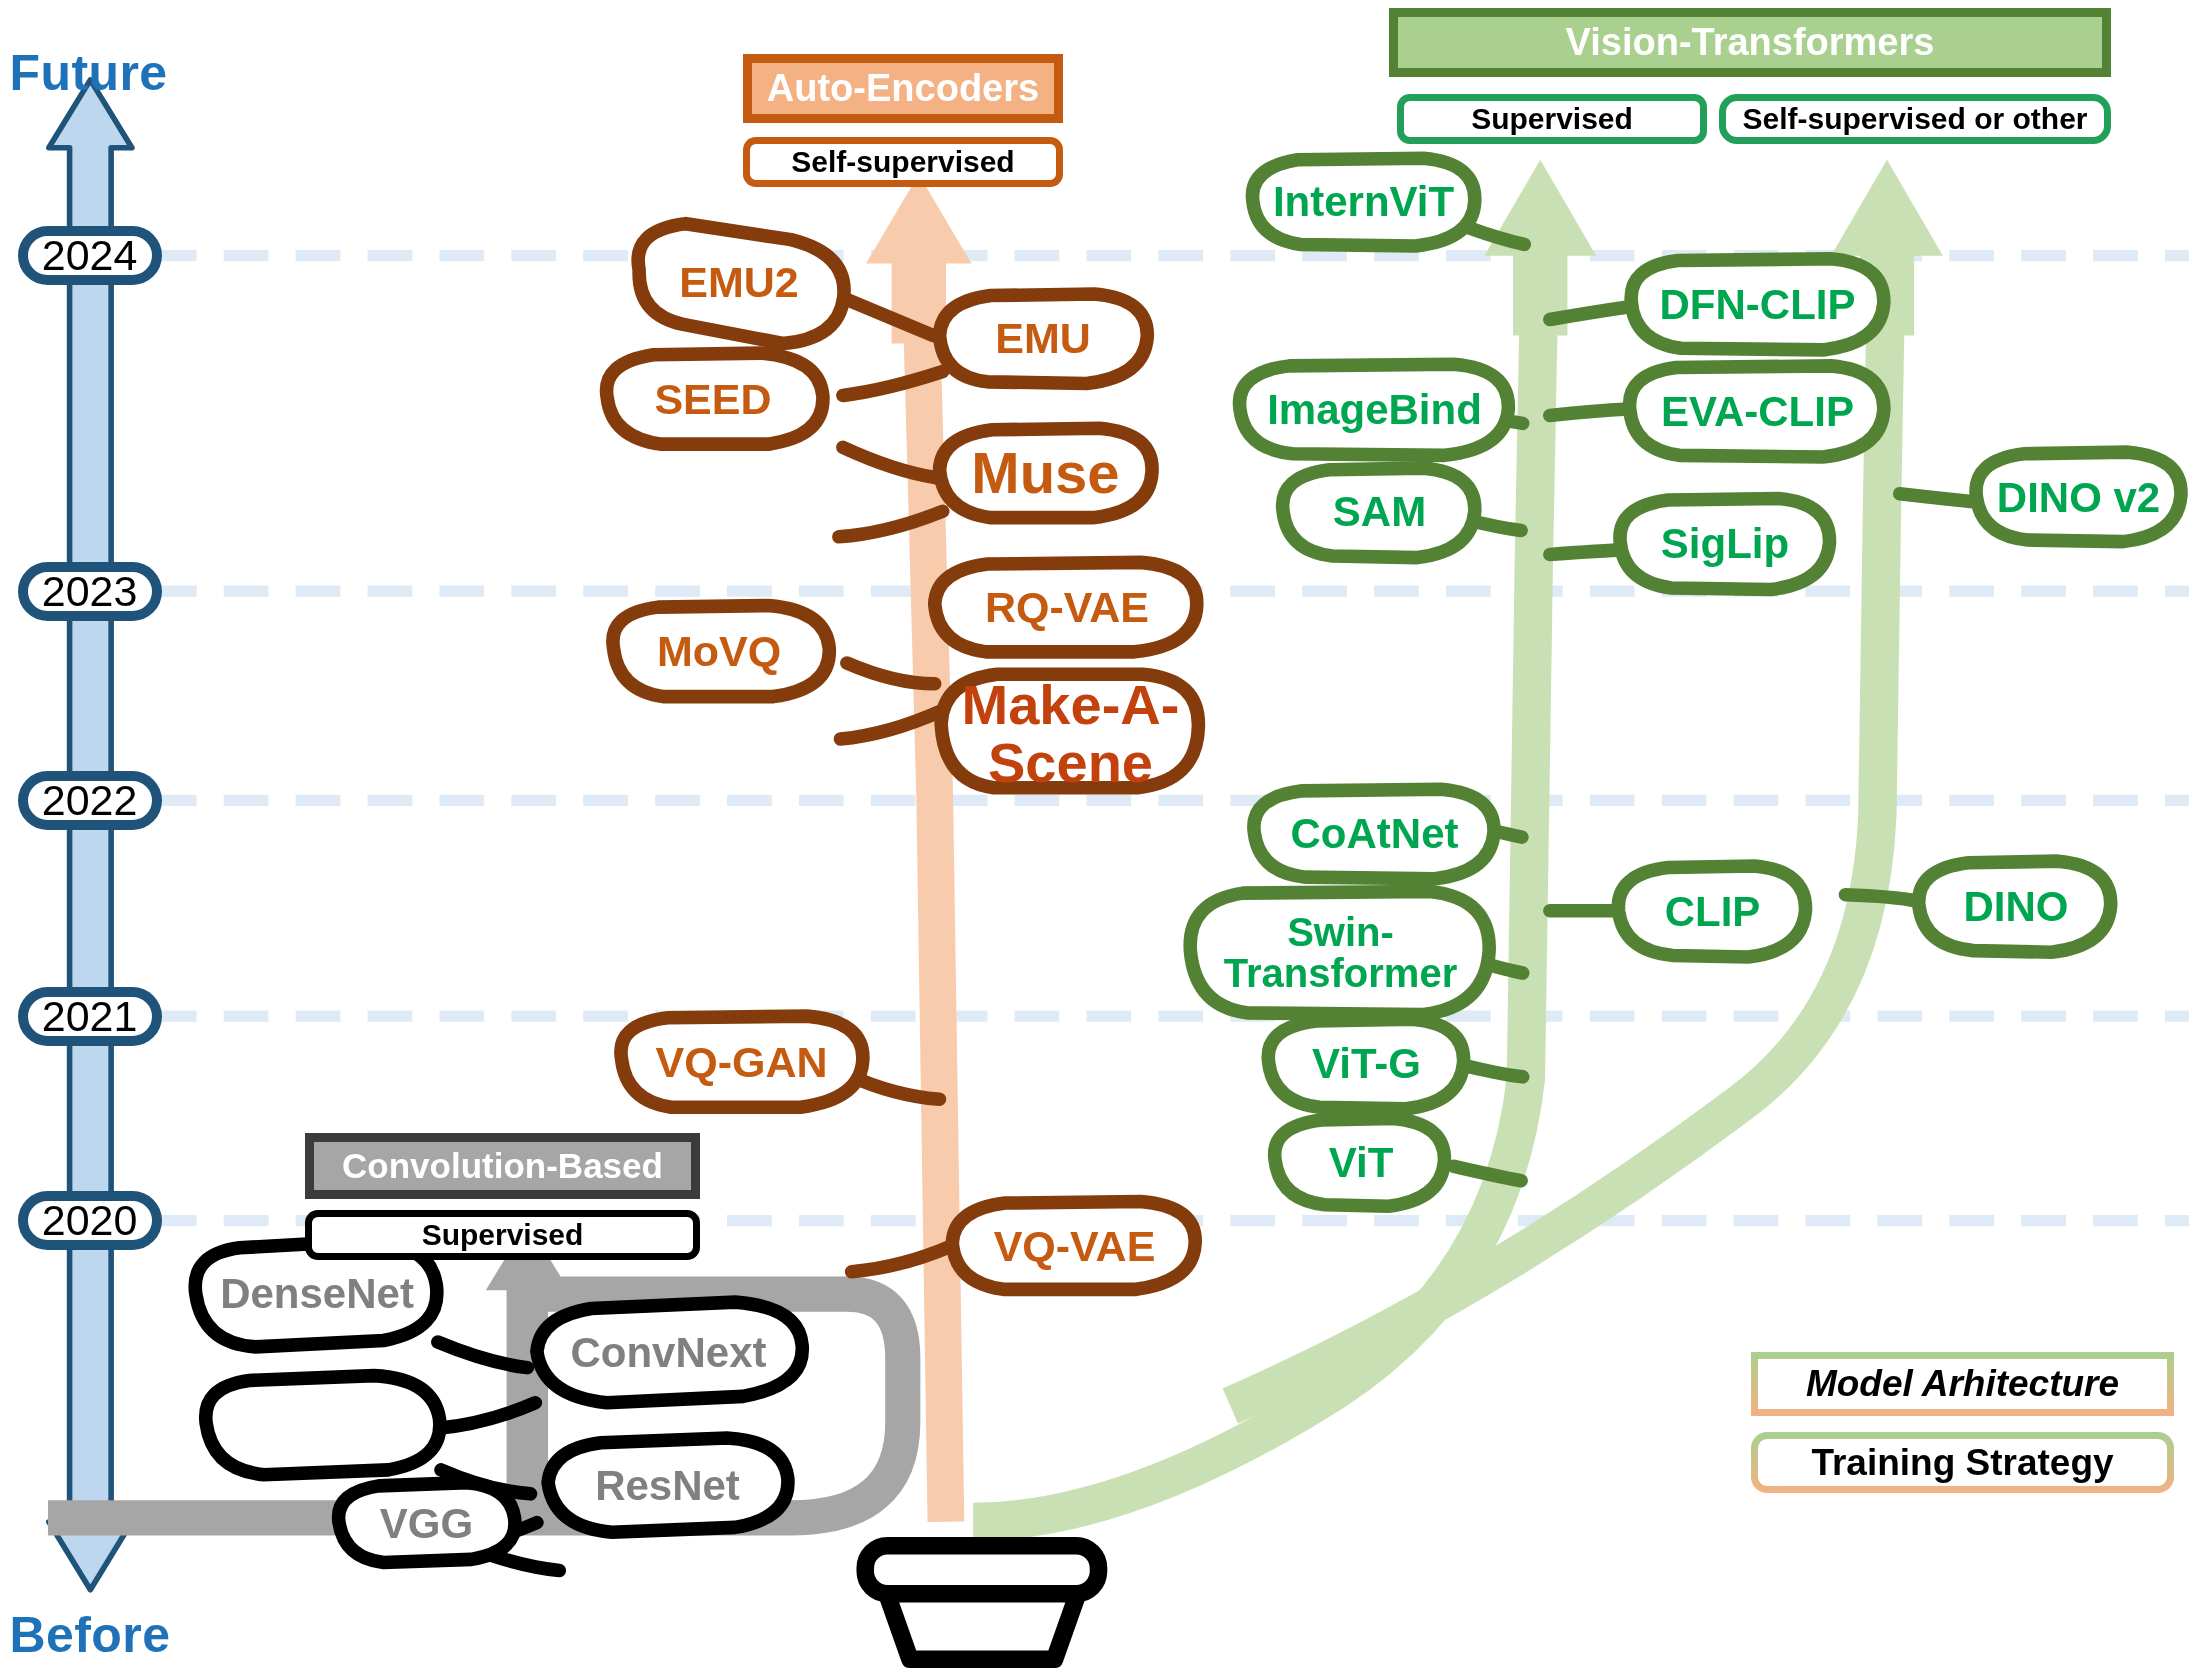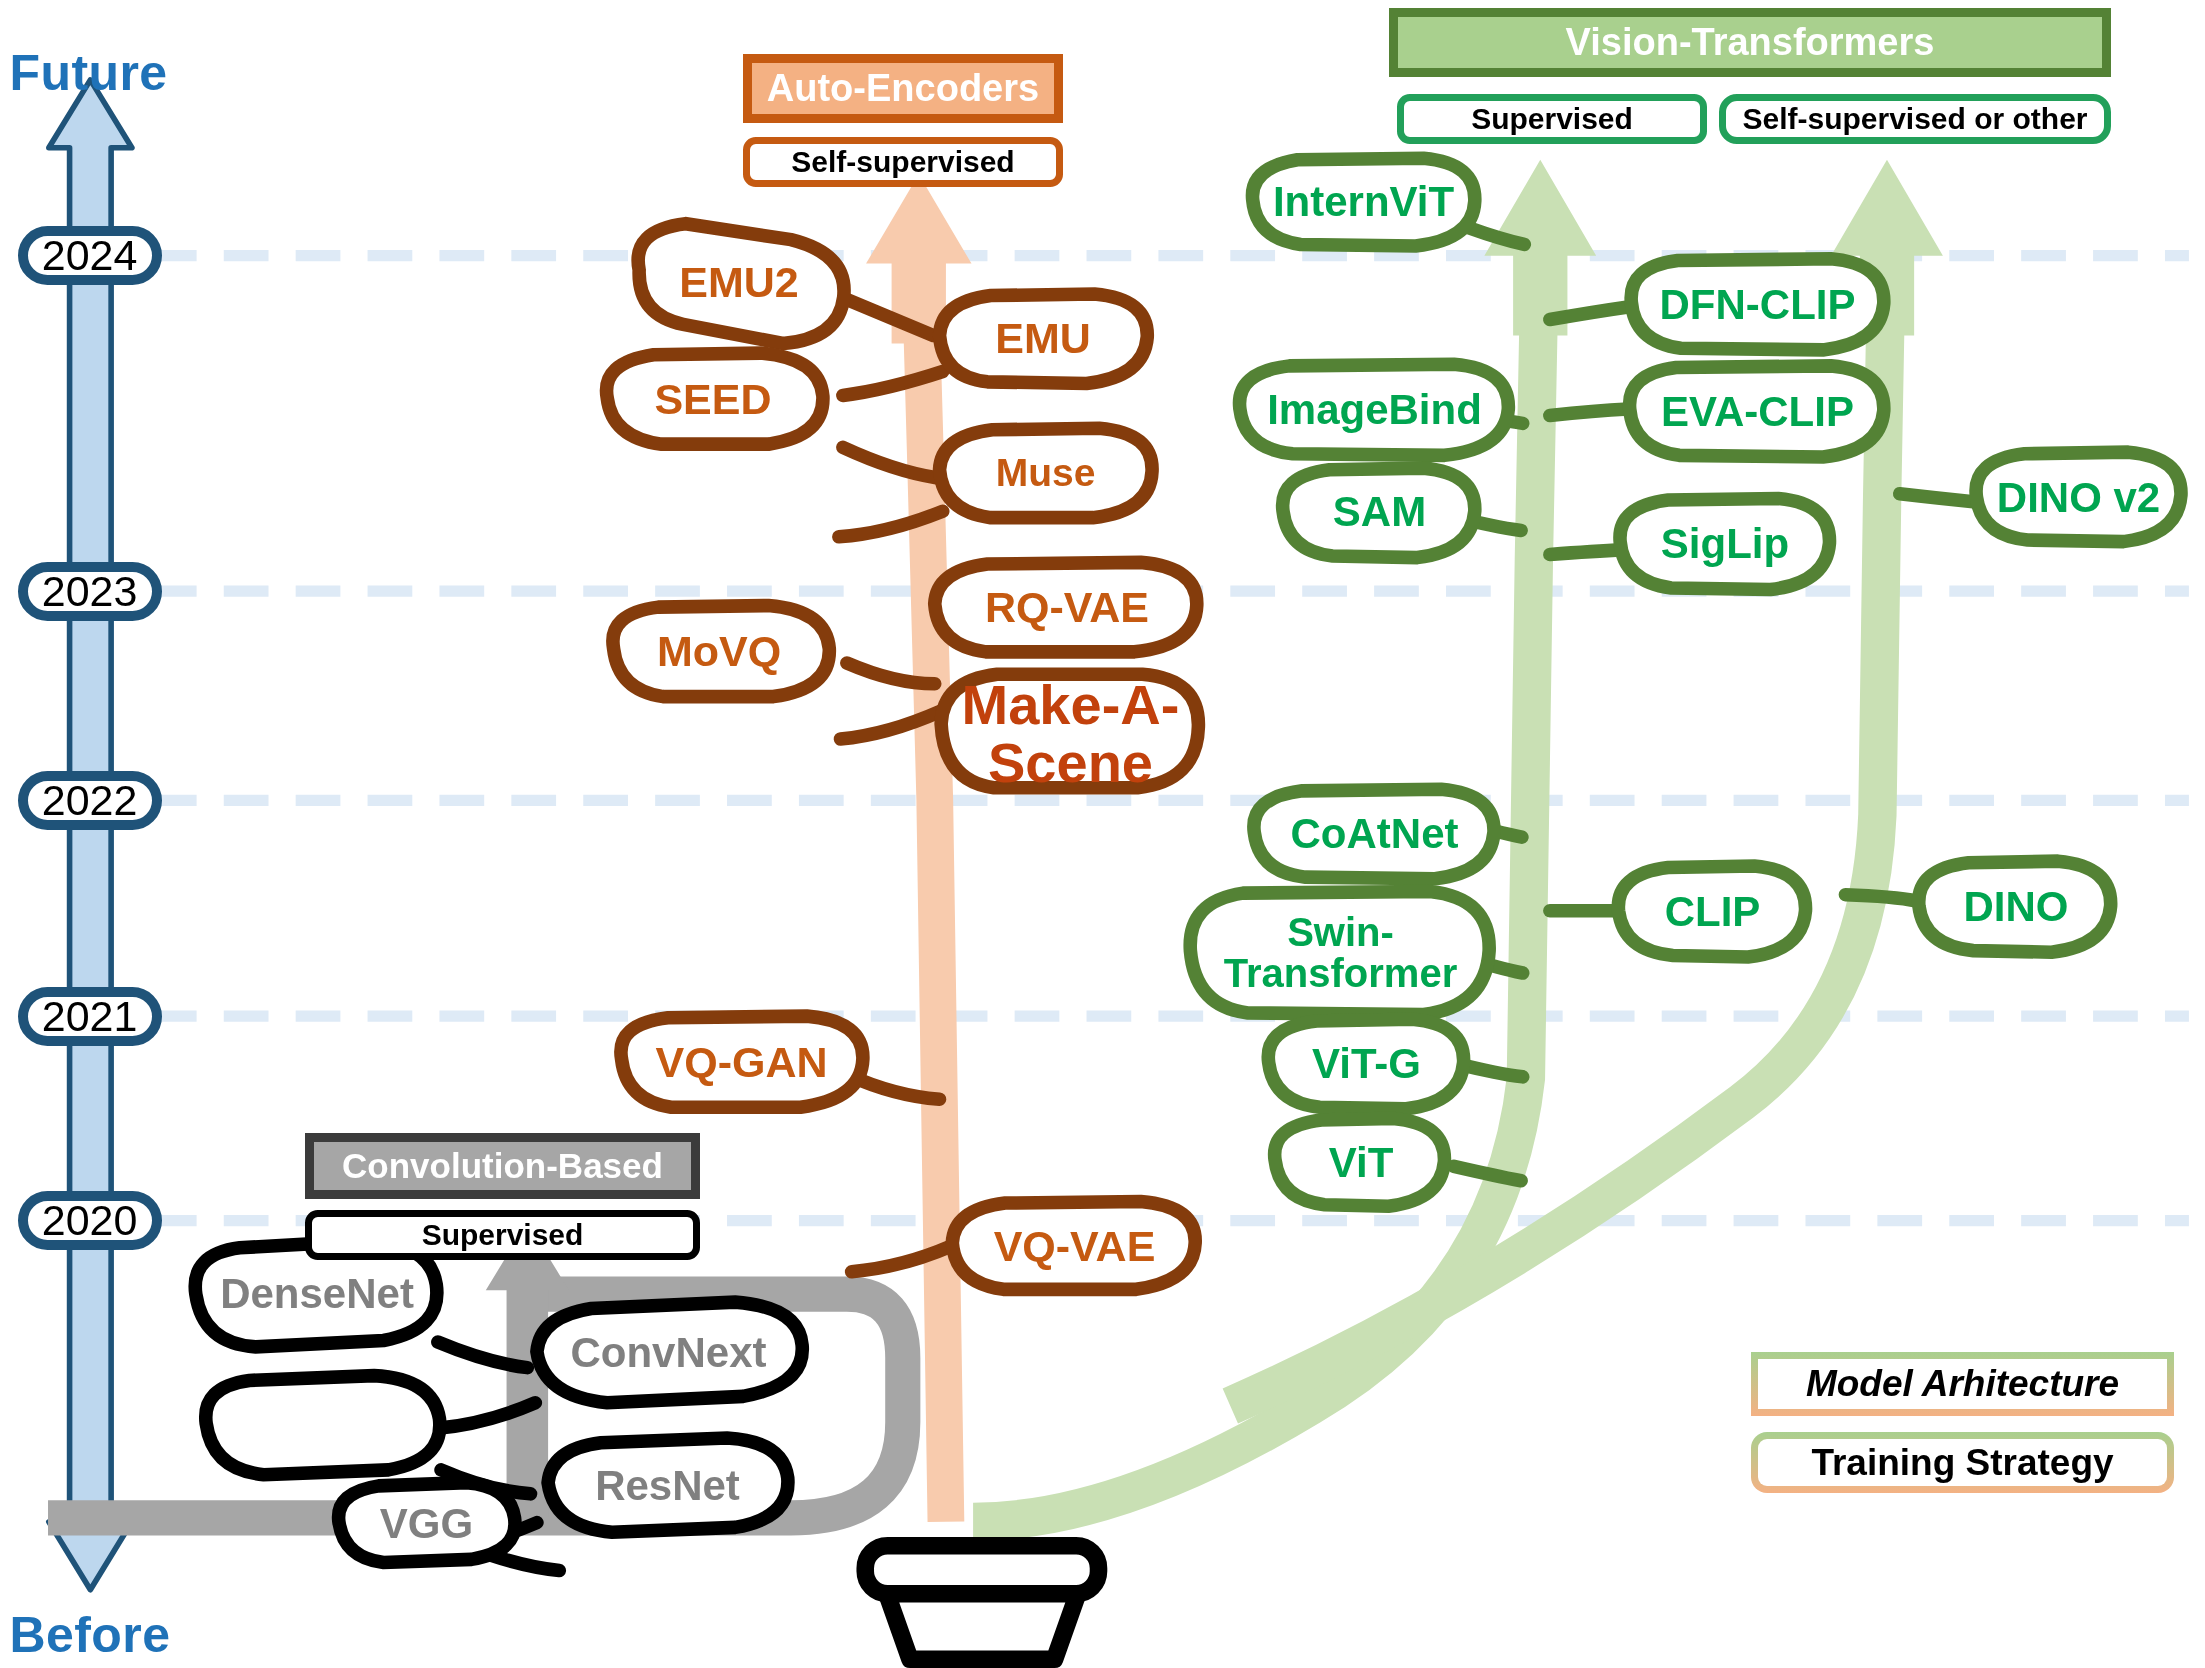--- a/index.html
+++ b/index.html
@@ -221,21 +221,21 @@
 
   <div class="node-lbl" style="left:639px;top:249px;width:200px;height:67px;color:#C55A11;font-size:43px;">
     <span>EMU2</span>
     </div>
   <div class="node-lbl" style="left:943px;top:305px;width:200px;height:67px;color:#C55A11;font-size:43px;">
     <span>EMU</span>
     </div>
   <div class="node-lbl" style="left:609px;top:366px;width:208px;height:67px;color:#C55A11;font-size:43px;">
     <span>SEED</span>
     </div>
-  <div class="node-lbl" style="left:944px;top:439px;width:203px;height:67px;color:#C55A11;font-size:39px;">
+  <div class="node-lbl" style="left:944px;top:439px;width:203px;height:67px;color:#C55A11;font-size:58px;">
     <span>Muse</span>
     </div>
   <div class="node-lbl" style="left:615px;top:618px;width:208px;height:67px;color:#C55A11;font-size:43px;">
     <span>MoVQ</span>
     </div>
   <div class="node-lbl" style="left:943px;top:574px;width:248px;height:67px;color:#C55A11;font-size:43px;">
     <span>RQ-VAE</span>
     </div>
   <div class="node-lbl" style="left:946px;top:689px;width:249px;height:89px;color:#c2410c;font-size:56px;white-space:pre-line;">
     <span>Make-A-

